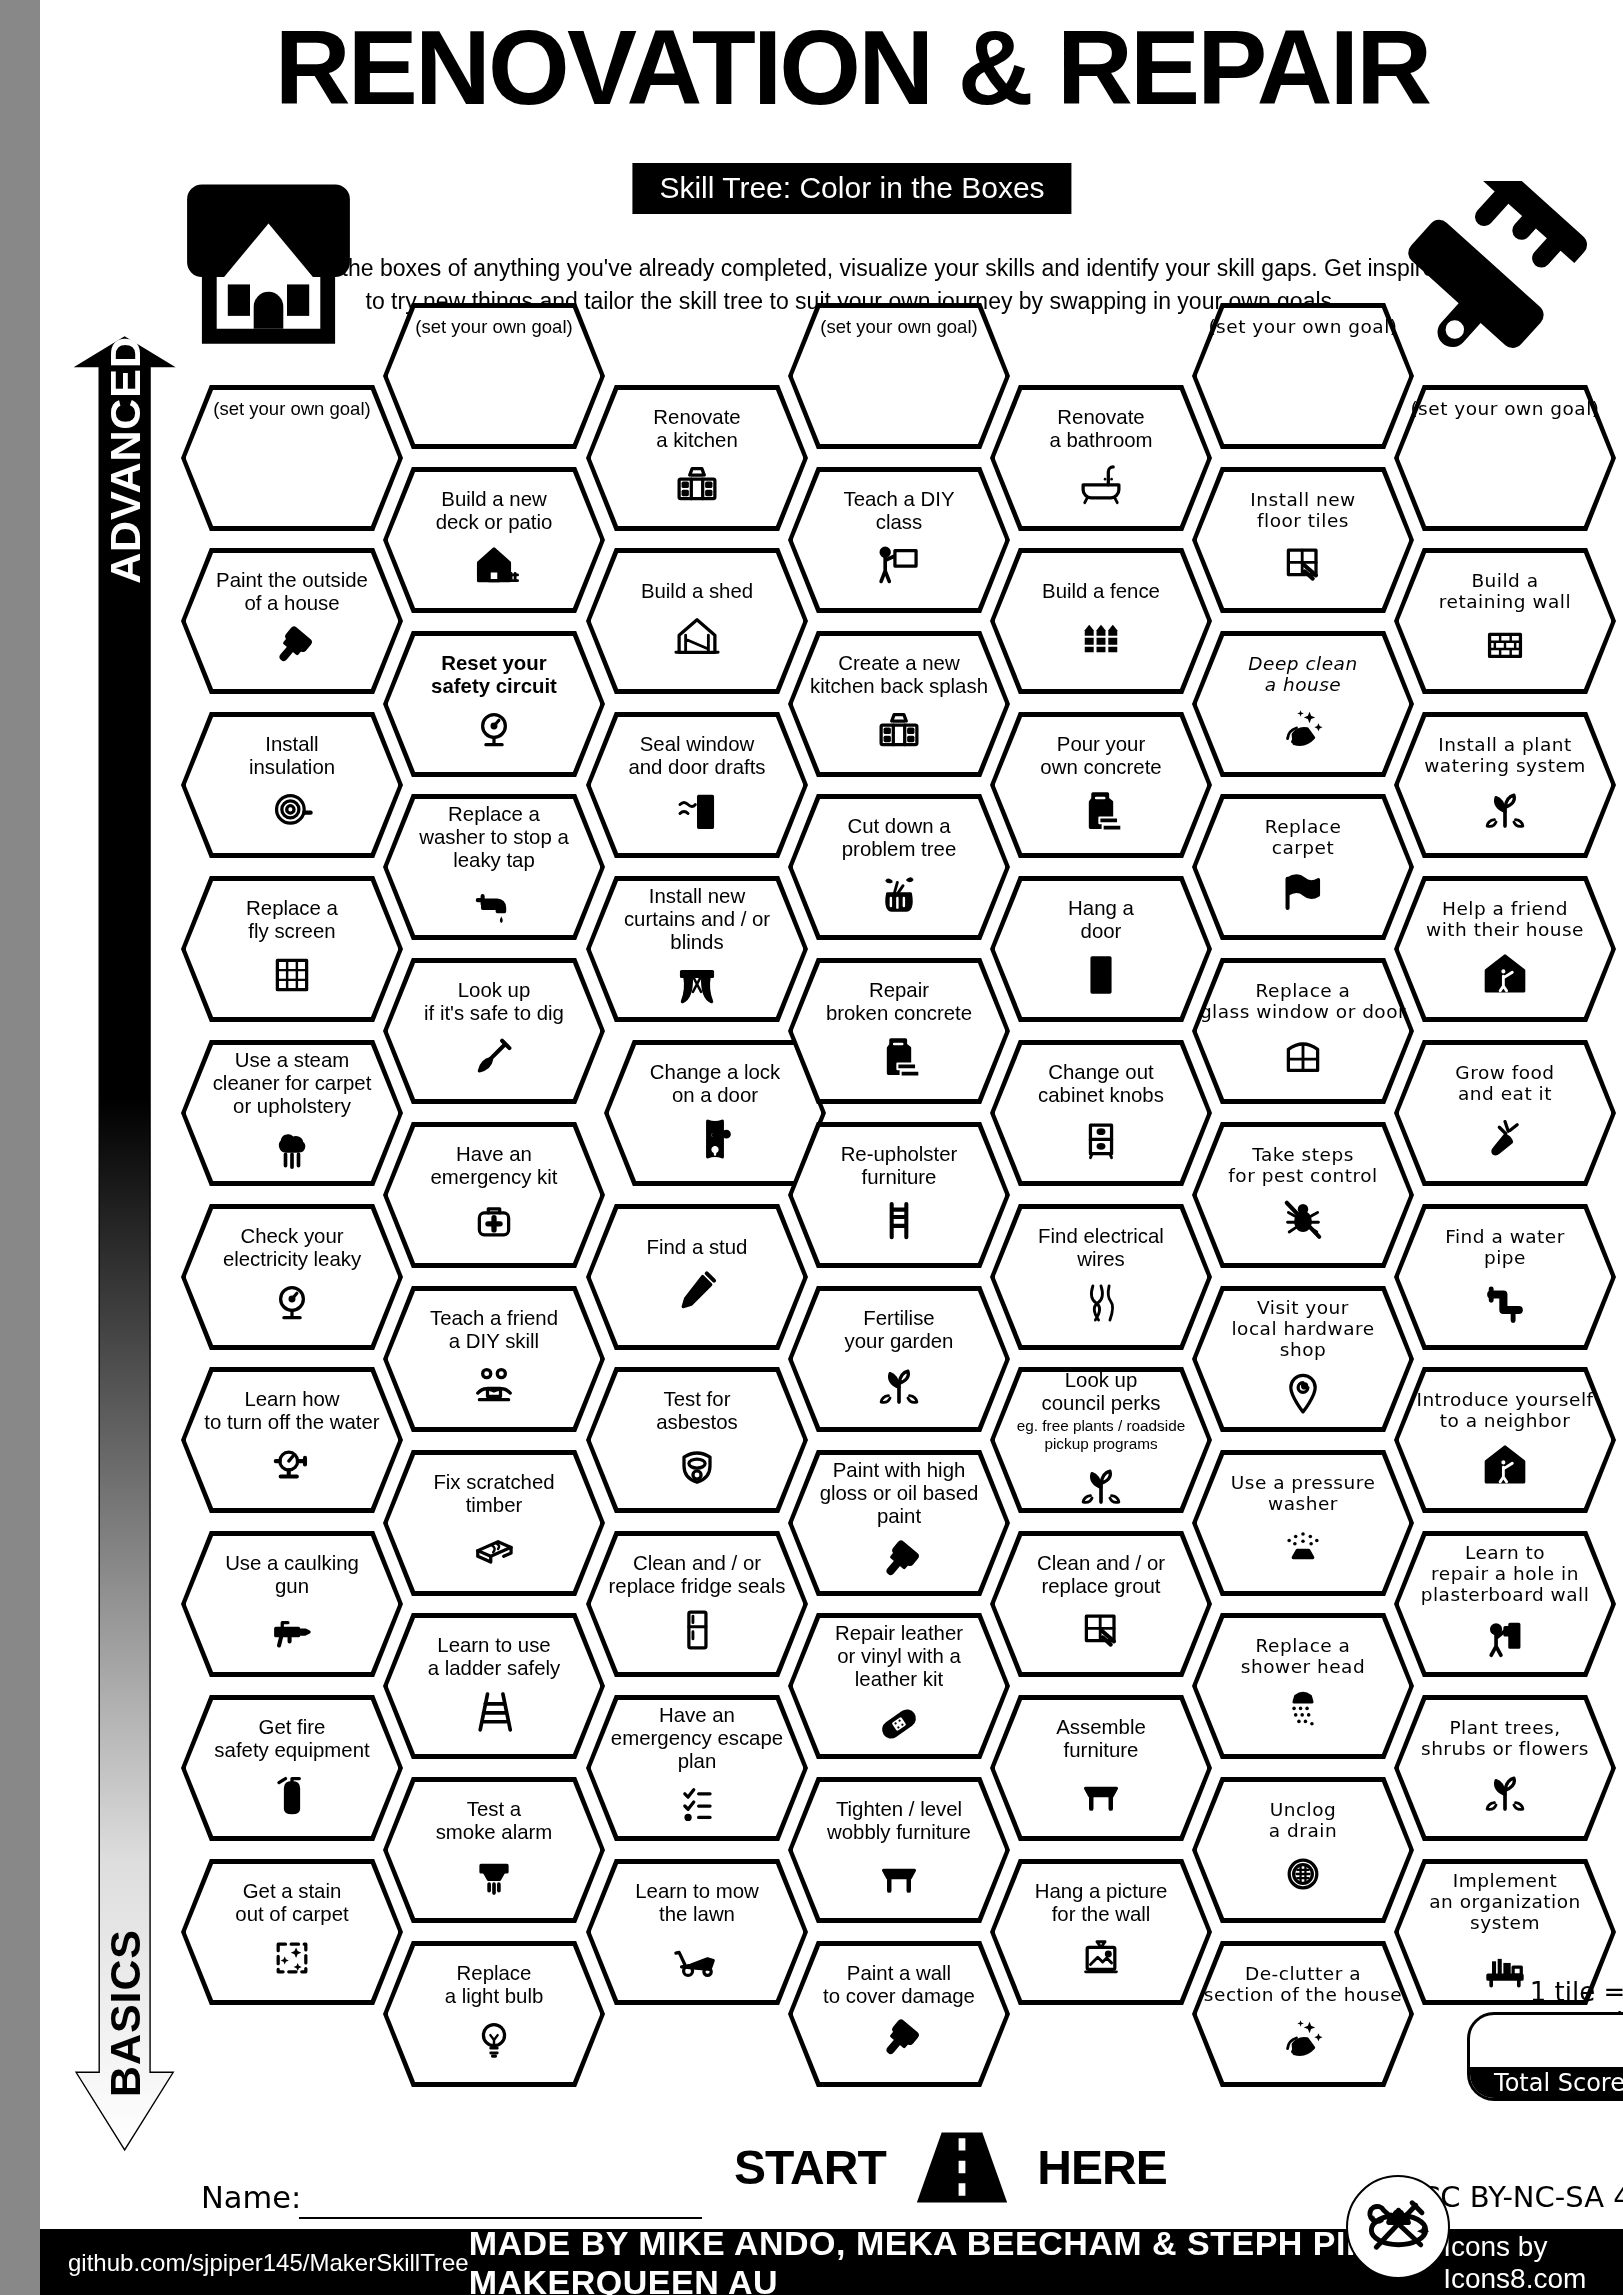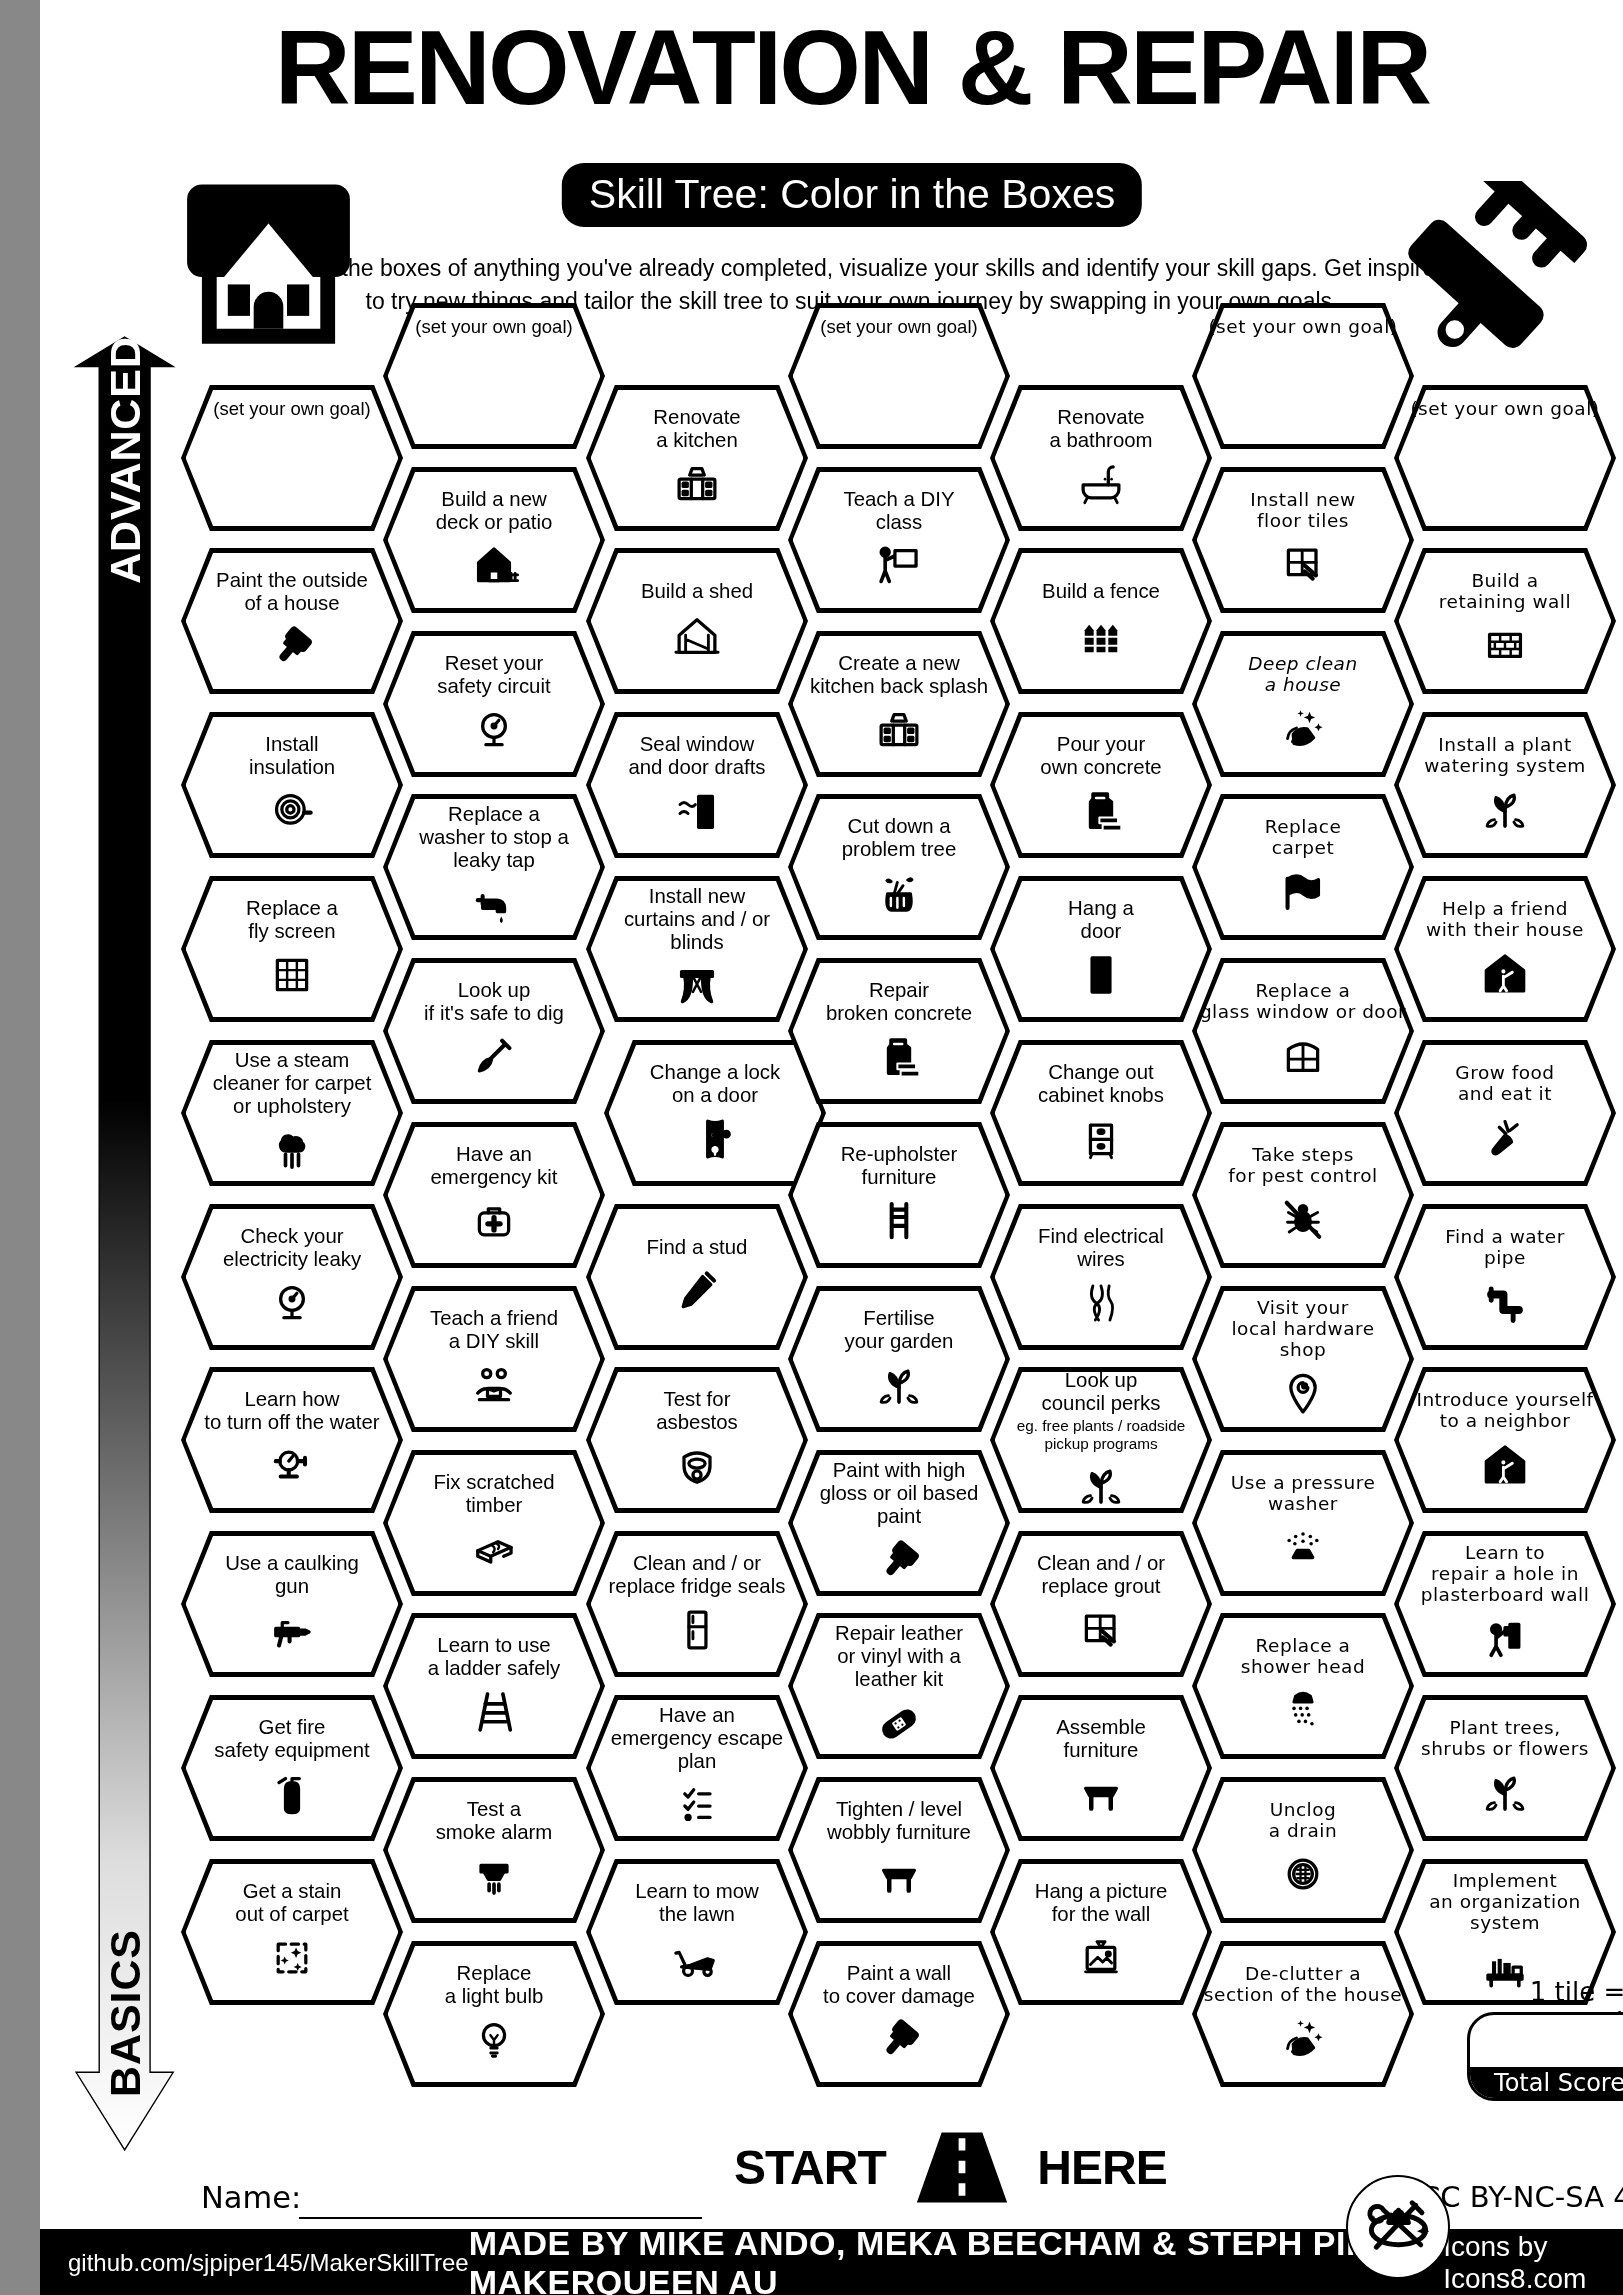--- a/index.html
+++ b/index.html
@@ -1,21 +1,21 @@
 <!DOCTYPE html>
 <html style="font-size:7.4px"><head>
 <meta charset="utf-8">
 <style>
   html,body{margin:0;padding:0;background:#888;}
   .page{position:relative;width:1624px;height:2295px;background:#fff;overflow:hidden;
         font-family:"Liberation Sans",sans-serif;color:#000;margin-left:40px;}
   .title{position:absolute;top:8.3px;left:0;width:100%;text-align:center;
          font-size:105px;font-weight:900;letter-spacing:-2.8px;white-space:nowrap;}
   .subtitle{position:absolute;top:163px;left:50%;transform:translateX(-50%);
-            background:#000;color:#fff;font-size:41px;padding:8.3px 27px;white-space:nowrap;border-radius:22px;}
+            background:#000;color:#fff;font-size:30px;padding:8.3px 27px;white-space:nowrap;}
   .desc{position:absolute;top:252px;left:0;width:100%;text-align:center;
         font-size:23px;line-height:1.45;white-space:pre-line;}
   
   .axis-label{position:absolute;font-weight:bold;font-size:43px;letter-spacing:0.9px;
               transform:translate(-50%,-50%) rotate(-90deg);white-space:nowrap;}
   .axis-top{color:#fff;} .axis-bottom{color:#000;}
   
   .hex{position:absolute;width:222px;height:146px;}
   .hexo{position:absolute;inset:0;background:#000;
         clip-path:polygon(0% 50%,13% 0%,87% 0%,100% 50%,87% 100%,13% 100%);}
@@ -237,21 +237,21 @@
                  <div class="hexc">
                    <div class="tlabel">Build a new
 deck or patio</div>
           <svg class="ticon" viewBox="0 0 64 64">
             <path d="M13 28 L32 11 L51 28 v22 h-38 z" fill="#000"></path>
             <rect x="26" y="38" width="12" height="12" fill="#fff"></rect>
             <path d="M51 43 h10 m-10 7 h10 m-8 -9 v9 m5 -9 v9" stroke-width="3.5"></path>
           </svg>
         </div>
       </div>
-      <div class="hex" style="left: 343px; top: 631px;">
+      <div class="hex" style="left: 343px; top: 631px; font-weight: bold;">
         <div class="hexo"></div>
                  <div class="hexi"></div>
                  <div class="hexc">
                    <div class="tlabel">Reset your
 safety circuit</div>
           <svg class="ticon" viewBox="0 0 64 64">
             <circle cx="32" cy="27" r="14"></circle>
             <path d="M32 27 l6 -7"></path>
             <circle cx="32" cy="27" r="2.3" fill="#000"></circle>
             <path d="M32 41 v9 M22 50 h20"></path>

